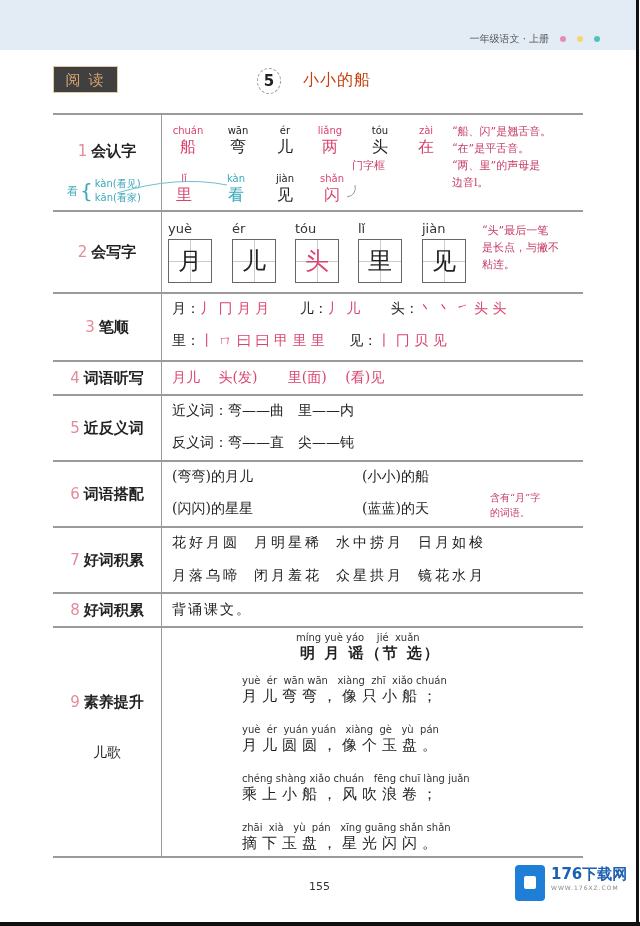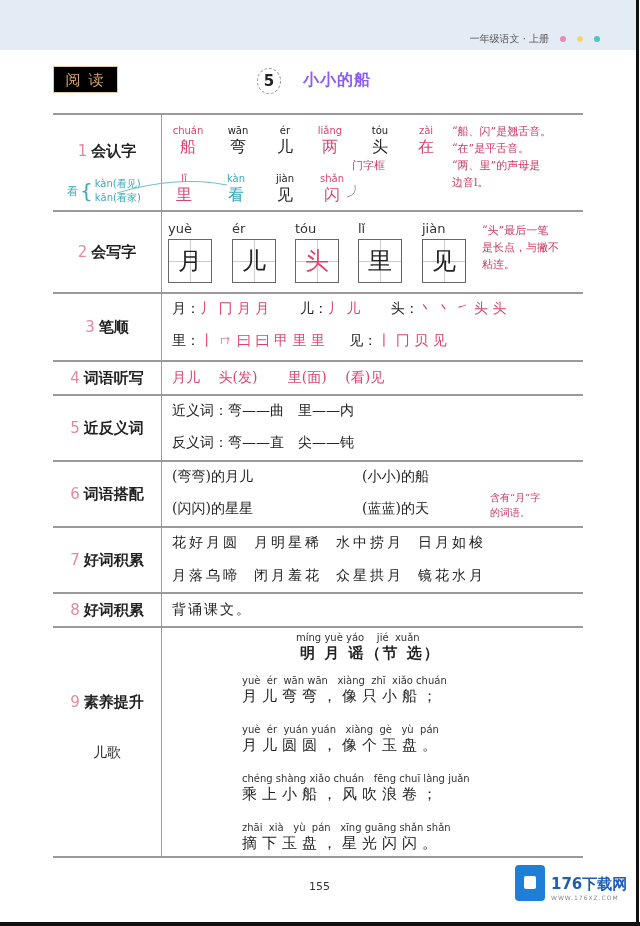--- a/index.html
+++ b/index.html
@@ -4,23 +4,23 @@
 <style>
   * { box-sizing: border-box; margin: 0; padding: 0; }
   html, body { width: 640px; height: 926px; overflow: hidden; background: #ffffff; }
   body { position: relative; font-family: "DejaVu Sans", sans-serif; color: #222; }
   .serif { font-family: "DejaVu Serif", serif; }
 
   .top-band { position: absolute; left: 0; top: 0; width: 636px; height: 50px; background: #e3ebf5; }
   .header-right { position: absolute; right: 40px; top: 32px; display: flex; align-items: center; gap: 6px; font-size: 10px; color: #555; }
   .dot { width: 6px; height: 6px; border-radius: 50%; display: inline-block; margin-left: 5px; }
 
-  .read-badge { position: absolute; left: 53px; top: 66px; width: 65px; height: 27px; border: 1px solid #e6c9a4; background: #000000; color: #d8a36c; font-size: 15px; letter-spacing: 8px; text-align: center; line-height: 26px; padding-left: 6px; }
+  .read-badge { position: absolute; left: 53px; top: 66px; width: 65px; height: 27px; border: 1px solid #e6c9a4; background: #404040; color: #d8a36c; font-size: 15px; letter-spacing: 8px; text-align: center; line-height: 26px; padding-left: 6px; }
   .lesson-num { position: absolute; left: 257px; top: 68px; width: 24px; height: 26px; border: 1px dashed #999; border-radius: 50%; text-align: center; line-height: 25px; font-size: 15px; font-weight: bold; color: #222; }
-  .lesson-title { position: absolute; left: 303px; top: 70px; font-size: 16px; font-weight: bold; color: #8b5cf6; letter-spacing: 1px; }
+  .lesson-title { position: absolute; left: 303px; top: 70px; font-size: 16px; font-weight: normal; color: #c2410c; letter-spacing: 1px; }
 
   .right-rule { position: absolute; left: 636px; top: 0; width: 3px; height: 926px; background: #111; }
   .bottom-rule { position: absolute; left: 0; top: 922px; width: 640px; height: 4px; background: #111; }
 
   .table { position: absolute; left: 53px; top: 113px; width: 530px; border-top: 2px solid #9a9a9a; }
   .row { display: flex; border-bottom: 2px solid #9a9a9a; }
   .label-cell { width: 109px; border-right: 1px solid #9a9a9a; display: flex; flex-direction: column; align-items: center; justify-content: center; position: relative; }
   .label { font-size: 15px; font-weight: bold; color: #222; white-space: nowrap; }
   .label .num { color: #e38a9c; font-weight: normal; margin-right: 4px; }
   .content-cell { flex: 1; position: relative; }
@@ -34,21 +34,21 @@
 
   .grid-box { position: absolute; top: 27px; width: 44px; height: 44px; border: 1.5px solid #666; background:
      linear-gradient(#ccc,#ccc) center/100% 1px no-repeat, linear-gradient(#ccc,#ccc) center/1px 100% no-repeat; text-align:center; line-height: 42px; font-size: 24px; }
   .grid-py { position: absolute; top: 9px; width: 44px; font-size: 13px; color:#333; }
 
   .line { position: absolute; left: 10px; font-size: 14px; white-space: nowrap; }
   .poem-py { position: absolute; font-size: 10px; color: #333; white-space: nowrap; }
   .poem-line { position: absolute; font-size: 15px; white-space: nowrap; letter-spacing: 5px; }
 
   .footer-page { position: absolute; left: 309px; top: 880px; font-size: 11px; color: #333; }
-  .watermark { position: absolute; left: 515px; top: 865px; display: flex; align-items: flex-end; gap: 6px; }
+  .watermark { position: absolute; left: 515px; top: 865px; display: flex; align-items: flex-start; gap: 6px; }
   .wm-icon { width: 30px; height: 36px; background: #1f7fd6; border-radius: 4px; position: relative; }
   .wm-icon::after { content: ""; position: absolute; left: 9px; top: 11px; width: 12px; height: 13px; background: #fff; border-radius: 2px; }
   .wm-text { display: flex; flex-direction: column; }
   .wm-title { font-size: 15px; font-weight: bold; color: #1d5fb2; }
   .wm-url { font-size: 6px; color: #888; letter-spacing: 1px; }
 </style>
 </head>
 <body>
 
 <div class="top-band"></div>

